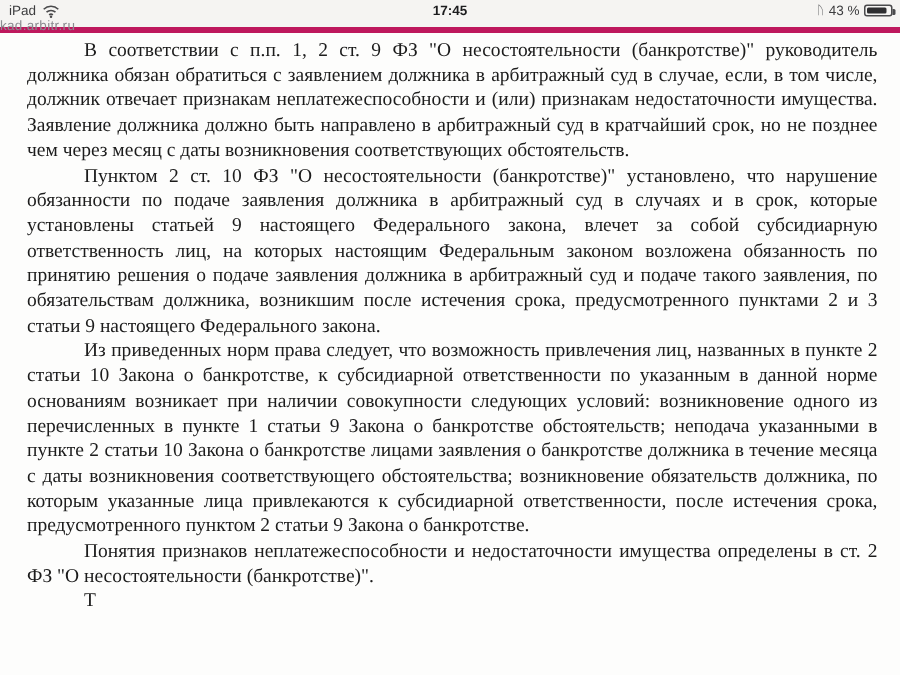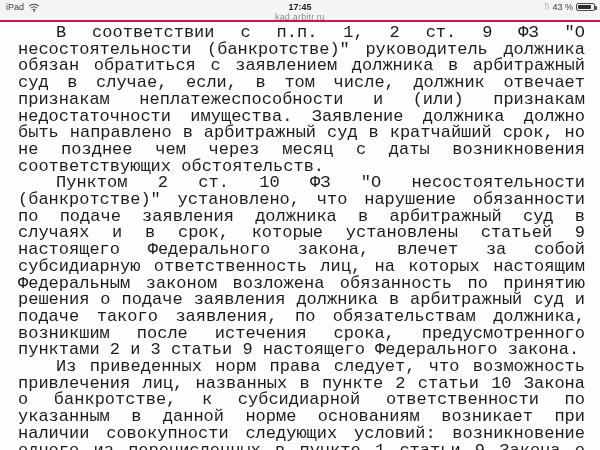--- a/index.html
+++ b/index.html
@@ -8,21 +8,21 @@
     background: #fdfdfc;
     font-family: "Liberation Sans", sans-serif;
   }
 
   
   .chrome {
     position: relative;
     width: 100%;
     height: 22px;
     background: #f5f4f2;
-    border-bottom: 2px solid #be185d;
+    border-bottom: 4px solid #be185d;
   }
   .status-row {
     position: absolute;
     top: 2px; left: 0; right: 0;
     height: 10px;
     font-size: 9px;
     color: #3c3c3e;
   }
   .status-left {
     position: absolute; left: 6px; top: 0;
@@ -61,36 +61,36 @@
   .battery-nub {
     position: absolute;
     right: -3px; top: 2px;
     width: 2px; height: 4px;
     background: #4a4a4c;
     border-radius: 0 1px 1px 0;
   }
   .url-row {
     position: absolute;
     top: 12px; left: 0; right: 0;
-    text-align: center;
+    text-align: left;
     font-size: 9px;
     color: #8b8b90;
     letter-spacing: 0.2px;
   }
 
   
   .doc {
     padding: 3px 15px 0 18px;
     height: 428px;
     overflow: hidden;
     background: #fdfdfc;
   }
   .doc p {
-    font-family: Liberation Mono, monospace;
-    font-size: 17px;
+    font-family: Liberation Serif, serif;
+    font-size: 13px;
     line-height: 16.7px;
     color: #1c1c1c;
     text-align: justify;
     text-indent: 38px;
     margin: 0;
   }
 </style>
 </head>
 <body>
 
@@ -117,14 +117,15 @@
       </span>
     </div>
   </div>
   <div class="url-row">kad.arbitr.ru</div>
 </div>
 
 <div class="doc">
   <p>В соответствии с п.п. 1, 2 ст. 9 ФЗ "О несостоятельности (банкротстве)" руководитель должника обязан обратиться с заявлением должника в арбитражный суд в случае, если, в том числе, должник отвечает признакам неплатежеспособности и (или) признакам недостаточности имущества. Заявление должника должно быть направлено в арбитражный суд в кратчайший срок, но не позднее чем через месяц с даты возникновения соответствующих обстоятельств.</p>
   <p>Пунктом 2 ст. 10 ФЗ "О несостоятельности (банкротстве)" установлено, что нарушение обязанности по подаче заявления должника в арбитражный суд в случаях и в срок, которые установлены статьей 9 настоящего Федерального закона, влечет за собой субсидиарную ответственность лиц, на которых настоящим Федеральным законом возложена обязанность по принятию решения о подаче заявления должника в арбитражный суд и подаче такого заявления, по обязательствам должника, возникшим после истечения срока, предусмотренного пунктами 2 и 3 статьи 9 настоящего Федерального закона.</p>
   <p>Из приведенных норм права следует, что возможность привлечения лиц, названных в пункте 2 статьи 10 Закона о банкротстве, к субсидиарной ответственности по указанным в данной норме основаниям возникает при наличии совокупности следующих условий: возникновение одного из перечисленных в пункте 1 статьи 9 Закона о банкротстве обстоятельств; неподача указанными в пункте 2 статьи 10 Закона о банкротстве лицами заявления о банкротстве должника в течение месяца с даты возникновения соответствующего обстоятельства; возникновение обязательств должника, по которым указанные лица привлекаются к субсидиарной ответственности, после истечения срока, предусмотренного пунктом 2 статьи 9 Закона о банкротстве.</p>
+  <p>Понятия признаков неплатежеспособности и недостаточности имущества определены в ст. 2 ФЗ "О несостоятельности (банкротстве)".</p>
   <p>Т</p>
 </div>
 
 </body></html>

